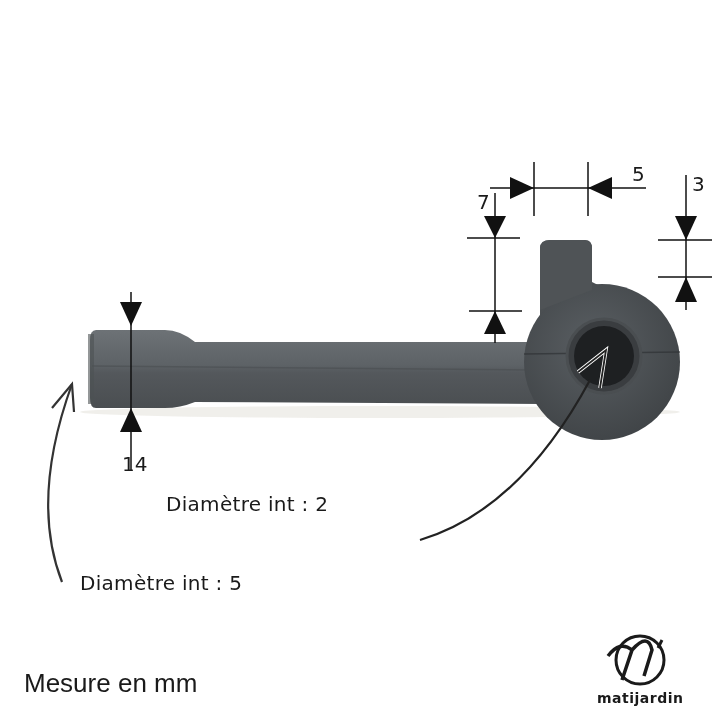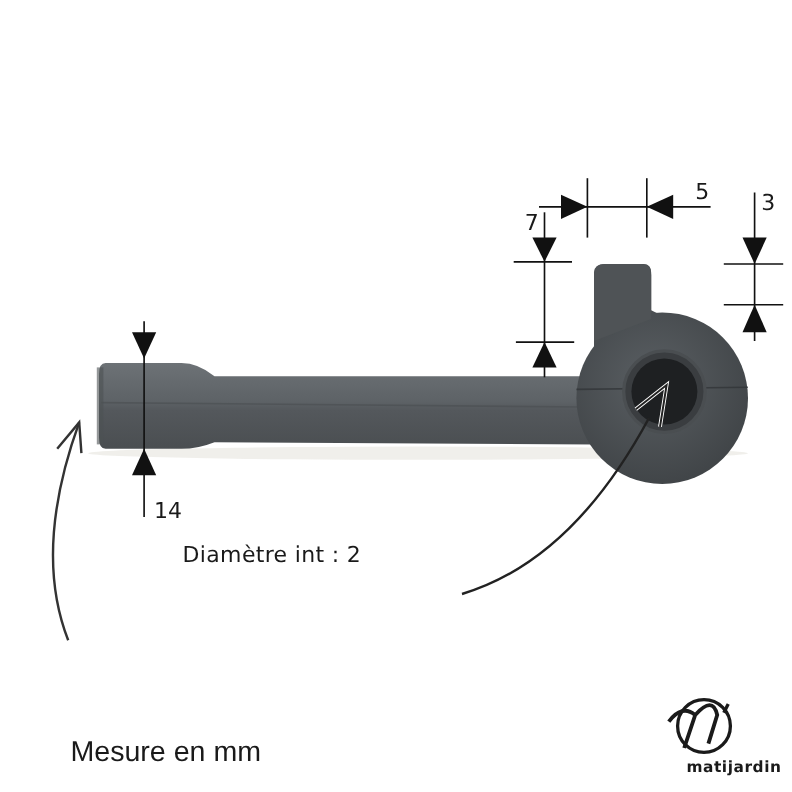--- a/index.html
+++ b/index.html
@@ -1,21 +1,21 @@
 <!DOCTYPE html>
 <html><head>
   <meta charset="utf-8">
   <style>
     html, body { margin: 0; padding: 0; background: #ffffff; }
     body { width: 720px; height: 720px; position: relative; overflow: hidden; font-family: "DejaVu Sans", sans-serif; color: #1a1a1a; }
     .canvas { position: absolute; left: 0; top: 0; width: 720px; height: 720px; }
     .label { position: absolute; white-space: nowrap; color: #1a1a1a; }
     .dim-num { font-size: 20px; }
     .annot { font-size: 20px; letter-spacing: 0.3px; }
-    .footer { font-family: "Liberation Sans", sans-serif; font-size: 26px; margin-left: 40px; }
+    .footer { font-family: "Liberation Sans", sans-serif; font-size: 26px; }
     .brand { font-family: "DejaVu Sans", sans-serif; font-size: 14px; font-weight: bold; letter-spacing: 0.5px; }
   </style>
 </head>
 <body>
 
 <div class="canvas">
   <svg width="720" height="720" viewBox="0 0 720 720" xmlns="http://www.w3.org/2000/svg">
     <defs>
       <linearGradient id="tubeGrad" x1="0" y1="0" x2="0" y2="1">
         <stop offset="0" stop-color="#6d7276"></stop>
@@ -87,22 +87,23 @@
       <path d="M578 372 L606 350 L600 388" stroke="#222" stroke-width="1.8"></path>
     </g>
 
     <g fill="none" stroke="#1a1a1a">
       <circle cx="640" cy="660" r="24" stroke-width="3"></circle>
       <path d="M608 656 Q620 640 632 650 L622 680 M632 650 Q648 632 652 650 L644 676" stroke-width="3.5"></path>
       <path d="M658 648 L662 640" stroke-width="3"></path>
     </g>
   </svg>
 
-  <span class="label dim-num" style="left:140px; top:452px;">14</span>
+  <span class="label dim-num" style="left:122px; top:452px;">14</span>
   <span class="label dim-num" style="left:632px; top:162px;">5</span>
   <span class="label dim-num" style="left:477px; top:190px;">7</span>
   <span class="label dim-num" style="left:692px; top:172px;">3</span>
 
   <span class="label annot" style="left:166px; top:492px;">Diamètre int : 2</span>
+  <span class="label annot" style="left:80px; top:571px;">Diamètre int : 5</span>
 
   <span class="label footer" style="left:24px; top:668px;">Mesure en mm</span>
-  <span class="label brand" style="left:624px; top:690px;">matijardin</span>
+  <span class="label brand" style="left:597px; top:690px;">matijardin</span>
 </div>
 
 </body></html>

